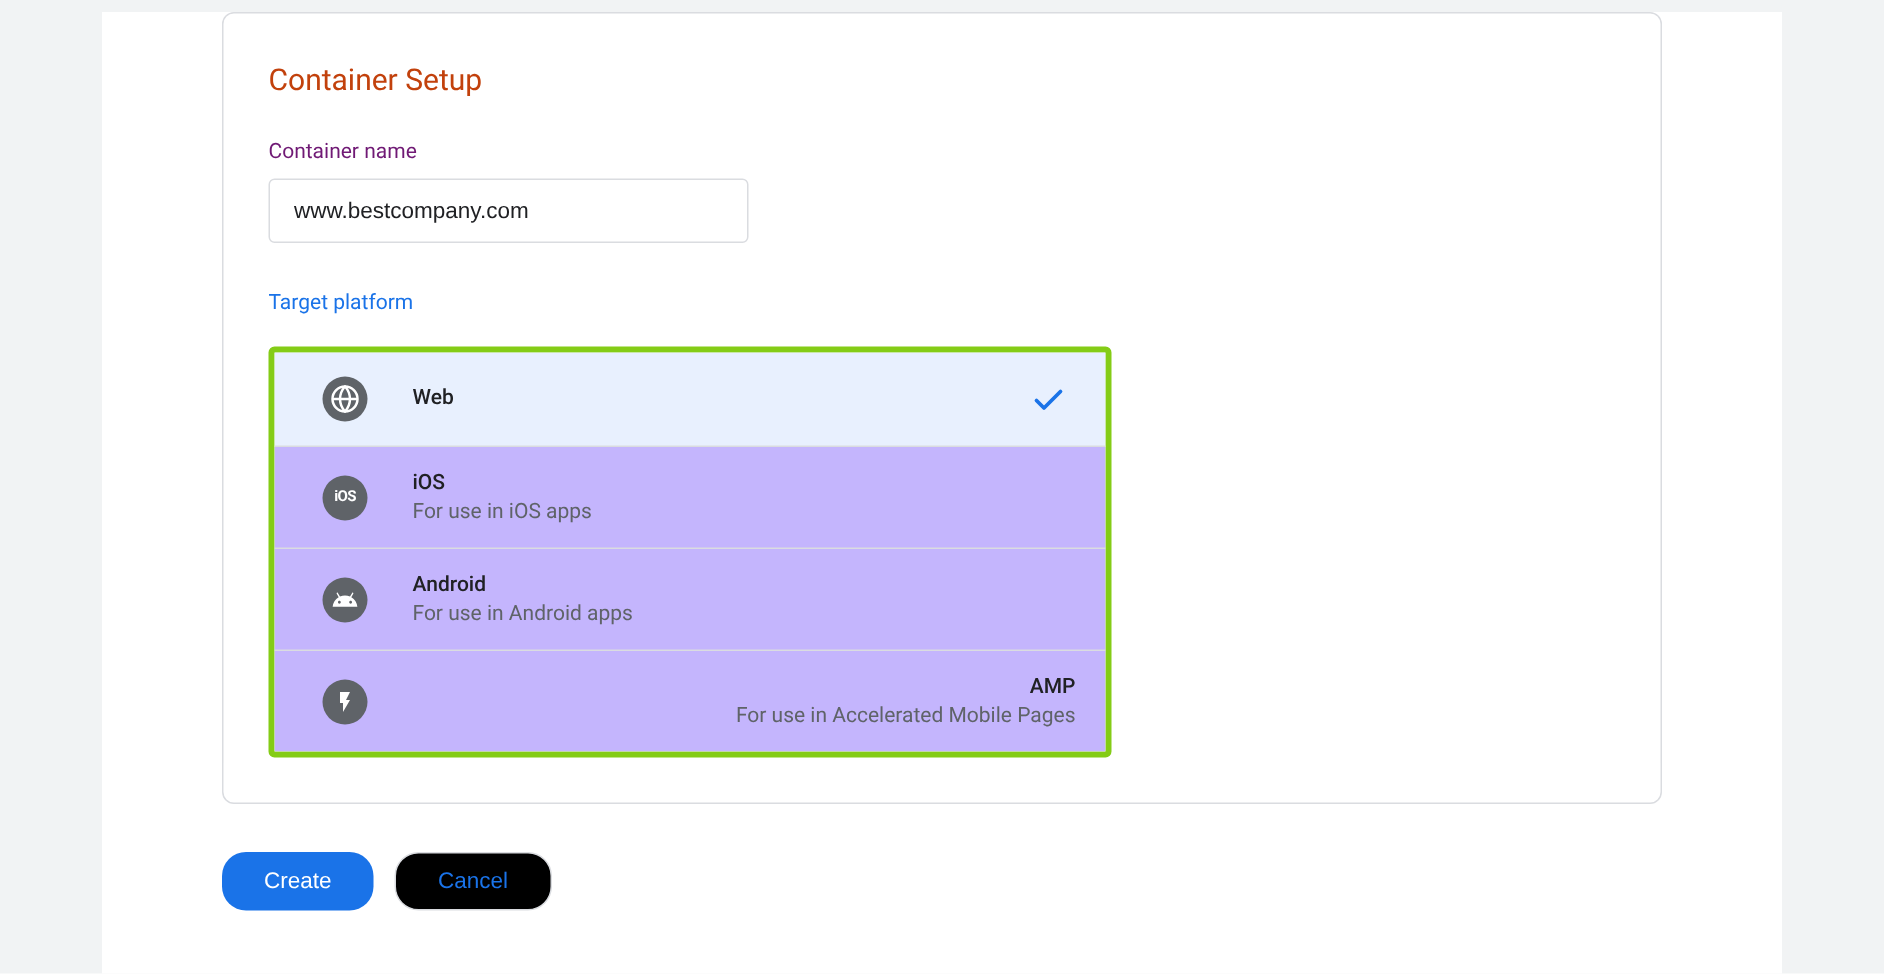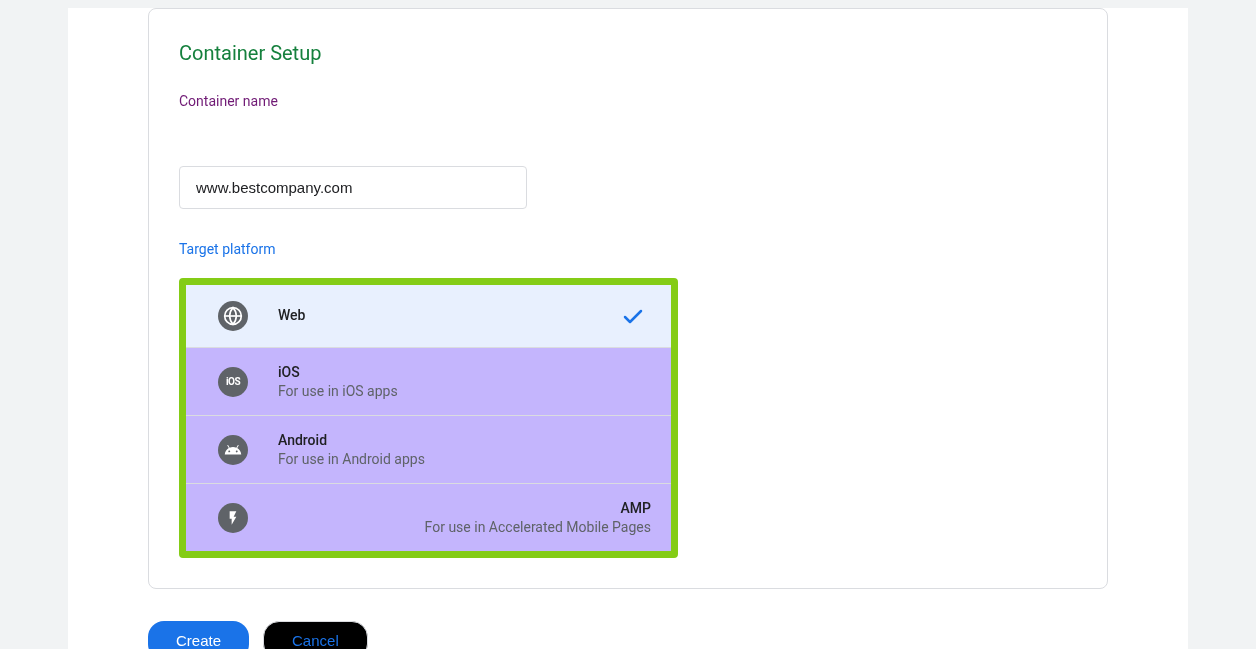--- a/index.html
+++ b/index.html
@@ -24,49 +24,48 @@
     }
     .card {
       border: 1px solid #dadce0;
       border-radius: 8px;
       padding: 32px 30px 30px 30px;
       margin-top: 8px;
     }
     .card-title {
       font-size: 20px;
       font-weight: 400;
-      color: #15803d;
+      color: #c2410c;
       margin-bottom: 28px;
     }
     .field-label {
       font-size: 14px;
       color: #701a75;
       margin-bottom: 10px;
     }
     .text-input {
-      width: 348px;
+      width: 320px;
       padding: 12px 16px;
       font-size: 15px;
       border: 1px solid #dadce0;
       border-radius: 4px;
       outline: none;
       color: #202124;
-      margin-top: 47px;
     }
     .section-label {
       color: #1a73e8;
       font-size: 14px;
       margin-top: 32px;
       margin-bottom: 12px;
     }
     .platform-list {
-      border: 7px solid #84cc16;
+      border: 4px solid #84cc16;
       border-radius: 4px;
       overflow: hidden;
-      width: 499px;
+      width: 562px;
       margin-top: 21px;
     }
     .platform-option {
       display: flex;
       align-items: center;
       padding: 16px 20px 16px 32px;
       border-bottom: 1px solid #dadce0;
       cursor: pointer;
       background: #c4b5fd;
     }

